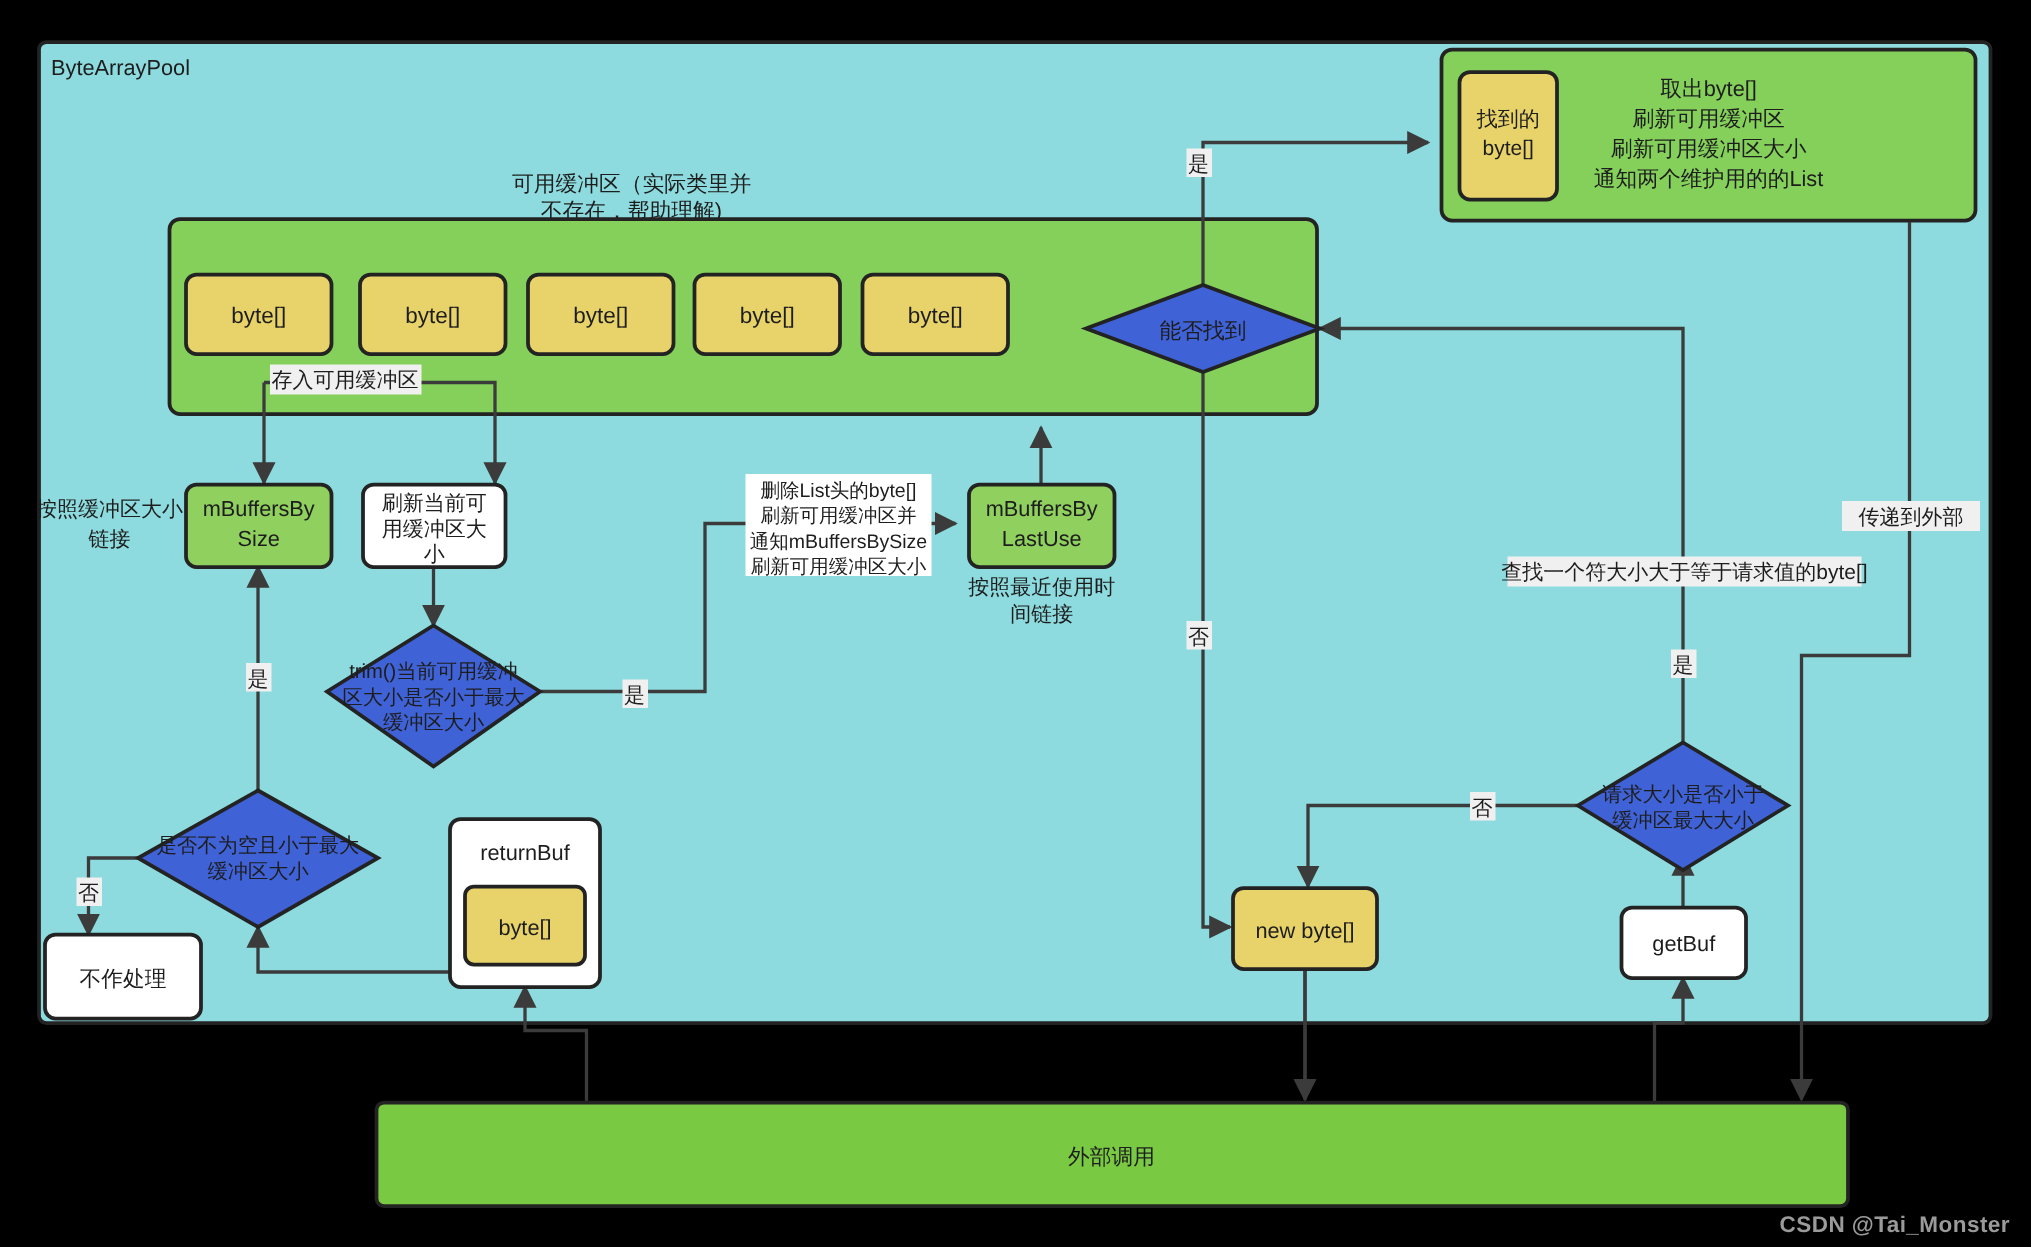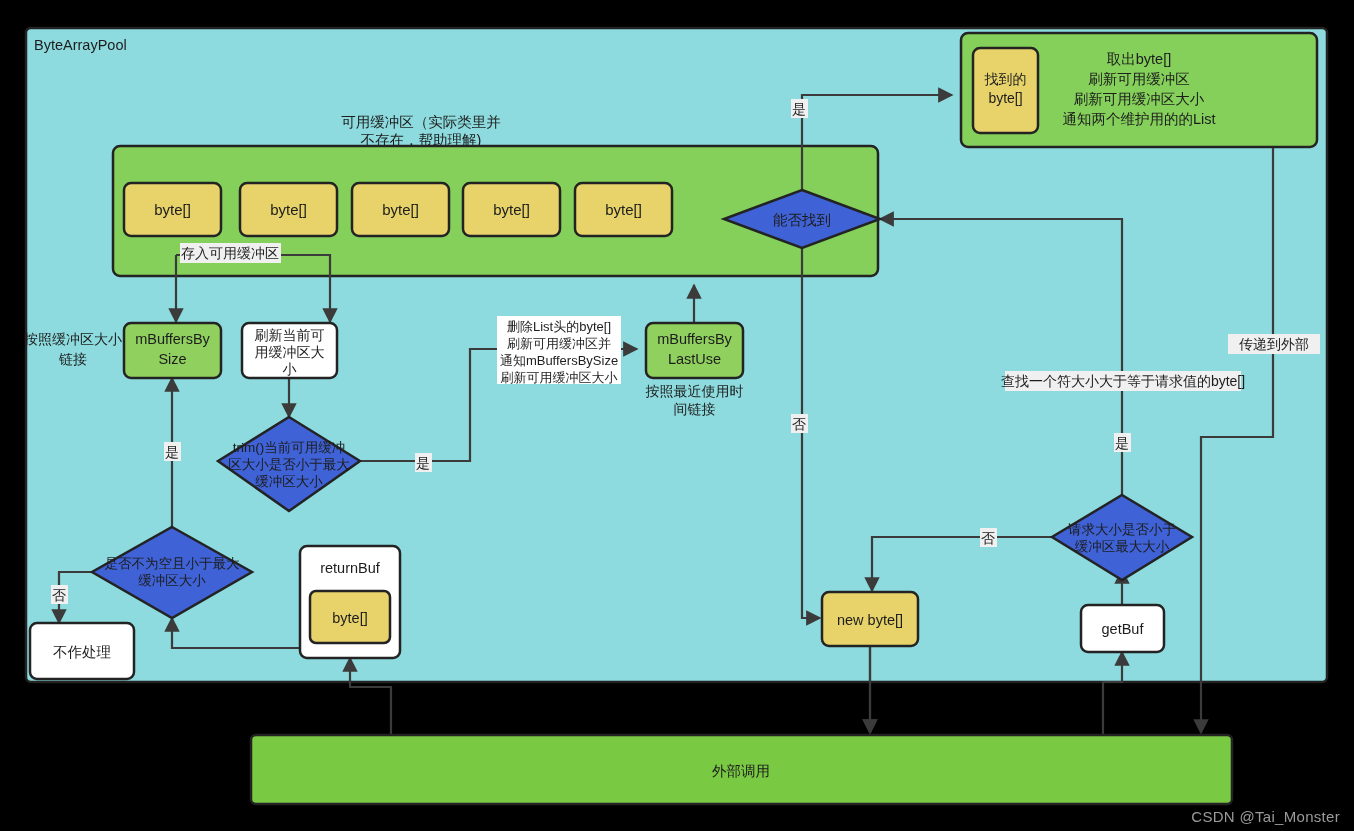--- a/index.html
+++ b/index.html
@@ -1,20 +1,20 @@
 <!DOCTYPE html>
 <html><head>
 <meta charset="utf-8">
 <style>
   html,body{margin:0;padding:0;background:#000;}
   #root{position:relative;width:1354px;height:831px;background:#000;overflow:hidden;
         font-family:"Liberation Sans","DejaVu Sans",sans-serif;}
   svg{position:absolute;top:0;left:0;}
   .wm{position:absolute;right:14px;bottom:6px;color:#9a9a9a;font-size:15px;
-      font-family:"Liberation Sans","DejaVu Sans",sans-serif;letter-spacing:.3px;}
+      font-family:"Liberation Sans","DejaVu Sans",sans-serif;letter-spacing:.3px;font-weight:bold;}
   text{font-family:"Liberation Sans","DejaVu Sans",sans-serif;}
 </style>
 </head>
 <body>
 
 <div id="root">
 <svg width="1354" height="831" viewBox="0 0 1354 831">
   <defs>
     <marker id="arrow" viewBox="0 0 10 10" refX="9" refY="5" markerWidth="7" markerHeight="7" orient="auto-start-reverse">
       <path d="M0,0 L10,5 L0,10 z" fill="#3b3b3b"></path>

